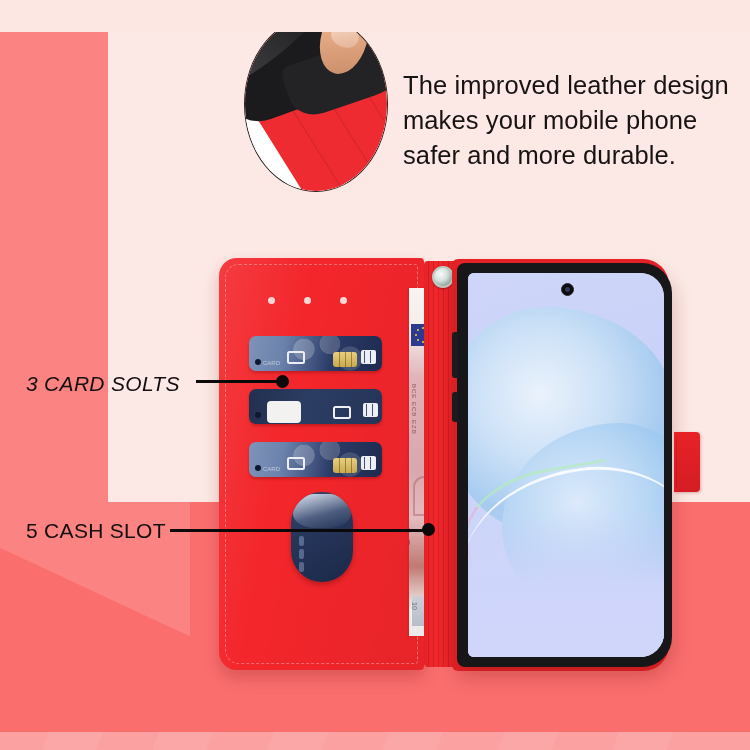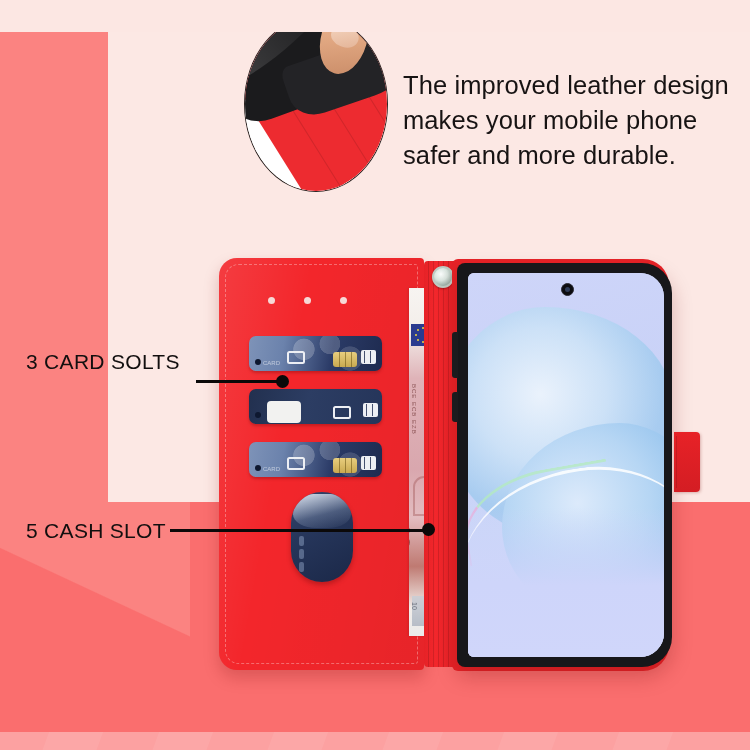--- a/index.html
+++ b/index.html
@@ -84,21 +84,21 @@
     font-size:25.5px;line-height:35px;color:#171313;font-weight:400;
     letter-spacing:.1px;
   }
 
   
   .callout-label{
     position:absolute;font-size:21px;color:#120f0f;letter-spacing:.3px;white-space:nowrap;
   }
   .callout-line{position:absolute;height:3px;background:#0b0909;}
   .callout-dot{position:absolute;width:13px;height:13px;border-radius:50%;background:#0b0909;}
-  #cal1-label{left:26px;top:318px;}
+  #cal1-label{left:26px;top:340px;font-style:italic;}
   #cal1-line{left:196px;top:348px;width:86px;}
   #cal1-dot{left:276px;top:343px;}
   #cal2-label{left:26px;top:487px;}
   #cal2-line{left:170px;top:497px;width:258px;}
   #cal2-dot{left:422px;top:491px;}
 
   
   .wallet{
     position:absolute;left:219px;top:226px;width:205px;height:412px;
     background:#F3262B;

